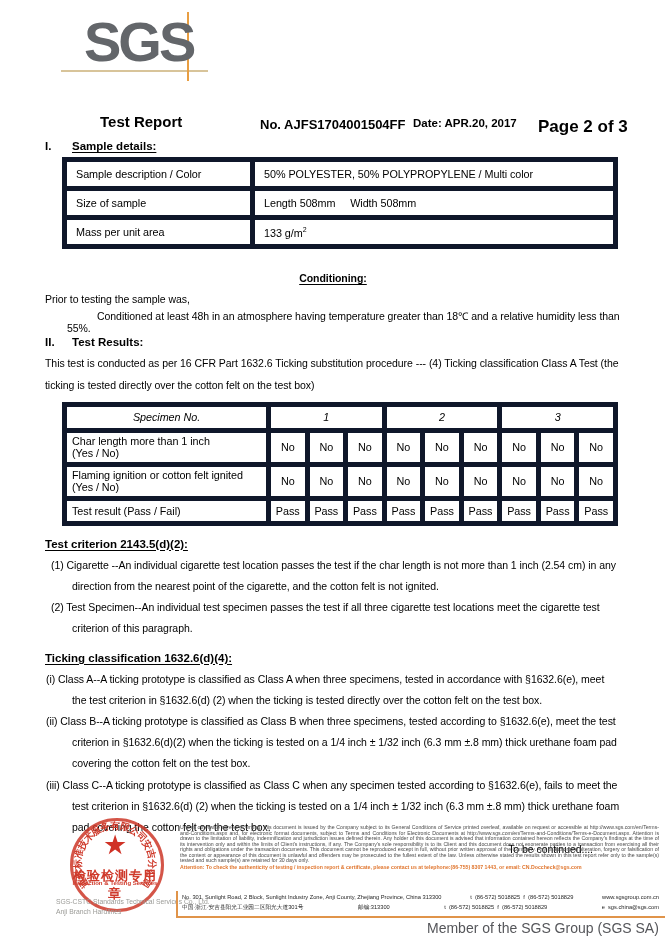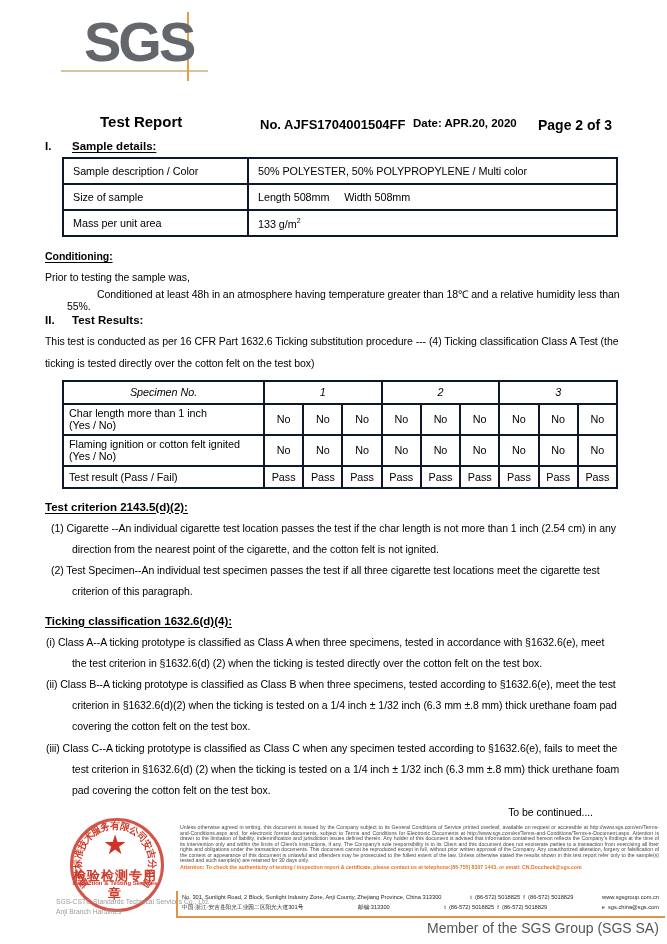--- a/index.html
+++ b/index.html
@@ -11,39 +11,39 @@
   .logo-text{position:absolute;left:84px;top:14px;font-size:56px;line-height:56px;
              font-weight:bold;color:#63666a;letter-spacing:-3px;}
   .logo-hline{position:absolute;left:61px;top:70px;width:147px;height:2px;background:#d8c49a;}
   .logo-vline{position:absolute;left:187px;top:12px;width:2px;height:69px;background:#e89e42;}
 
   
   .title-row{position:absolute;left:0;top:113px;width:667px;height:22px;}
   .doc-title{position:absolute;left:100px;top:0;font-size:15px;font-weight:bold;color:#000;}
   .doc-no{position:absolute;left:260px;top:4px;font-size:13px;font-weight:bold;color:#000;}
   .doc-date{position:absolute;left:413px;top:4px;font-size:11.5px;font-weight:bold;color:#000;}
-  .doc-page{position:absolute;left:538px;top:4px;font-size:14px;font-weight:bold;color:#000;}
+  .doc-page{position:absolute;left:538px;top:4px;font-size:17px;font-weight:bold;color:#000;}
 
   
   .content{position:absolute;left:45px;top:140px;width:576px;font-size:10.5px;
            letter-spacing:-0.05px;color:#000;}
   .sec-head{display:flex;font-size:11.5px;font-weight:bold;margin:0 0 5px 0;letter-spacing:0;}
   .sec-num{width:27px;}
   .u{text-decoration:underline;text-underline-offset:2px;}
 
   table{border-collapse:collapse;margin-left:17px;width:556px;}
-  td{border:2px solid #0f172a;font-size:10.8px;letter-spacing:-0.05px;}
+  td{border:5px solid #0f172a;font-size:10.8px;letter-spacing:-0.05px;}
   .t1 td{height:24px;padding:0 4px 0 9px;vertical-align:middle;}
   .t1 .c1{width:170px;}
   sup{font-size:7px;}
 
   .para{line-height:21.2px;}
   .para-indent{text-indent:30px;line-height:12px;margin-left:22px;}
   .bold{font-weight:bold;}
-  .mt12{margin-top:9px;}
+  .mt12{margin-top:19px;text-align:center;}
   .mt2{margin-top:2px;}
 
   .t2{margin-top:6px;text-align:center;}
   .t2 td{padding:1px 2px;}
   .t2 .lblcol{width:192px;text-align:left;padding-left:5px;}
   .t2 .hrow td{height:19px;font-style:italic;}
   .t2 .drow td{height:27px;}
   .t2 .rrow td{height:18px;}
   .cell2l{line-height:12.5px;}
 
@@ -82,21 +82,21 @@
 
   <div class="logo">
     <div class="logo-hline"></div>
     <div class="logo-vline"></div>
     <div class="logo-text">SGS</div>
   </div>
 
   <div class="title-row">
     <span class="doc-title">Test Report</span>
     <span class="doc-no">No. AJFS1704001504FF</span>
-    <span class="doc-date">Date: APR.20, 2020</span>
+    <span class="doc-date">Date: APR.20, 2017</span>
     <span class="doc-page">Page 2 of 3</span>
   </div>
 
   <div class="content">
 
     <div class="sec-head">
       <span class="sec-num">I.</span>
       <span class="u">Sample details:</span>
     </div>
     <table class="t1">

